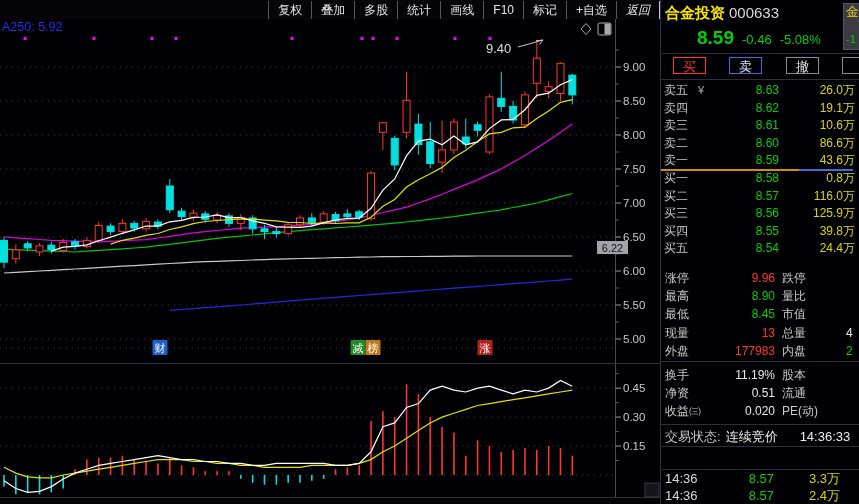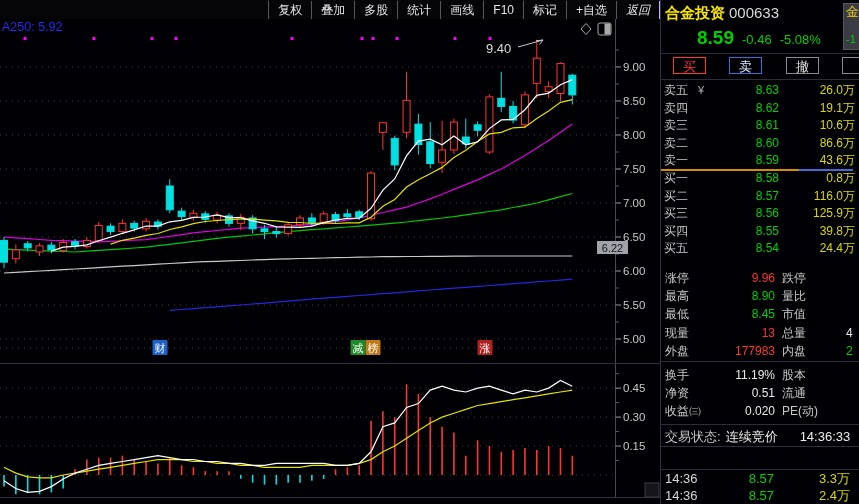--- a/index.html
+++ b/index.html
@@ -47,21 +47,21 @@
   .status-row .sl{color:#c8c8c8;} .status-row .sv{color:#ececec;margin-left:5px;} .status-row .st{color:#ececec;margin-left:22px;}
   .mf-row{position:absolute;left:0;top:449px;width:199px;height:20px;line-height:20px;}
   .mf-row .lbl{position:absolute;left:4px;color:#c8c8c8;font-size:13px;}
   .mf-icon{position:absolute;left:72px;top:5px;width:11px;height:10px;border:1px solid #888;
            background:repeating-linear-gradient(#000 0 1px,#888 1px 2px,#000 2px 3px);box-sizing:border-box;}
   .mf-bar{position:absolute;left:97px;top:6px;width:34px;height:9px;}
   .mf-val{position:absolute;right:6px;color:#00d000;font-size:13px;}
   .tr-row{position:absolute;left:0;width:199px;height:16.5px;line-height:16.5px;font-size:13px;}
   .tr-row .t{position:absolute;left:4px;color:#d8d8d8;}
   .tr-row .p{position:absolute;right:86px;color:#00d000;}
-  .tr-row .v{position:absolute;right:10px;color:#d8d800;}
+  .tr-row .v{position:absolute;right:20px;color:#d8d800;}
 </style>
 </head>
 <body>
 
 <div class="screen">
   <div class="toolbar">
       <div class="tb-item">复权</div>
       <div class="tb-item">叠加</div>
       <div class="tb-item">多股</div>
       <div class="tb-item">统计</div>

